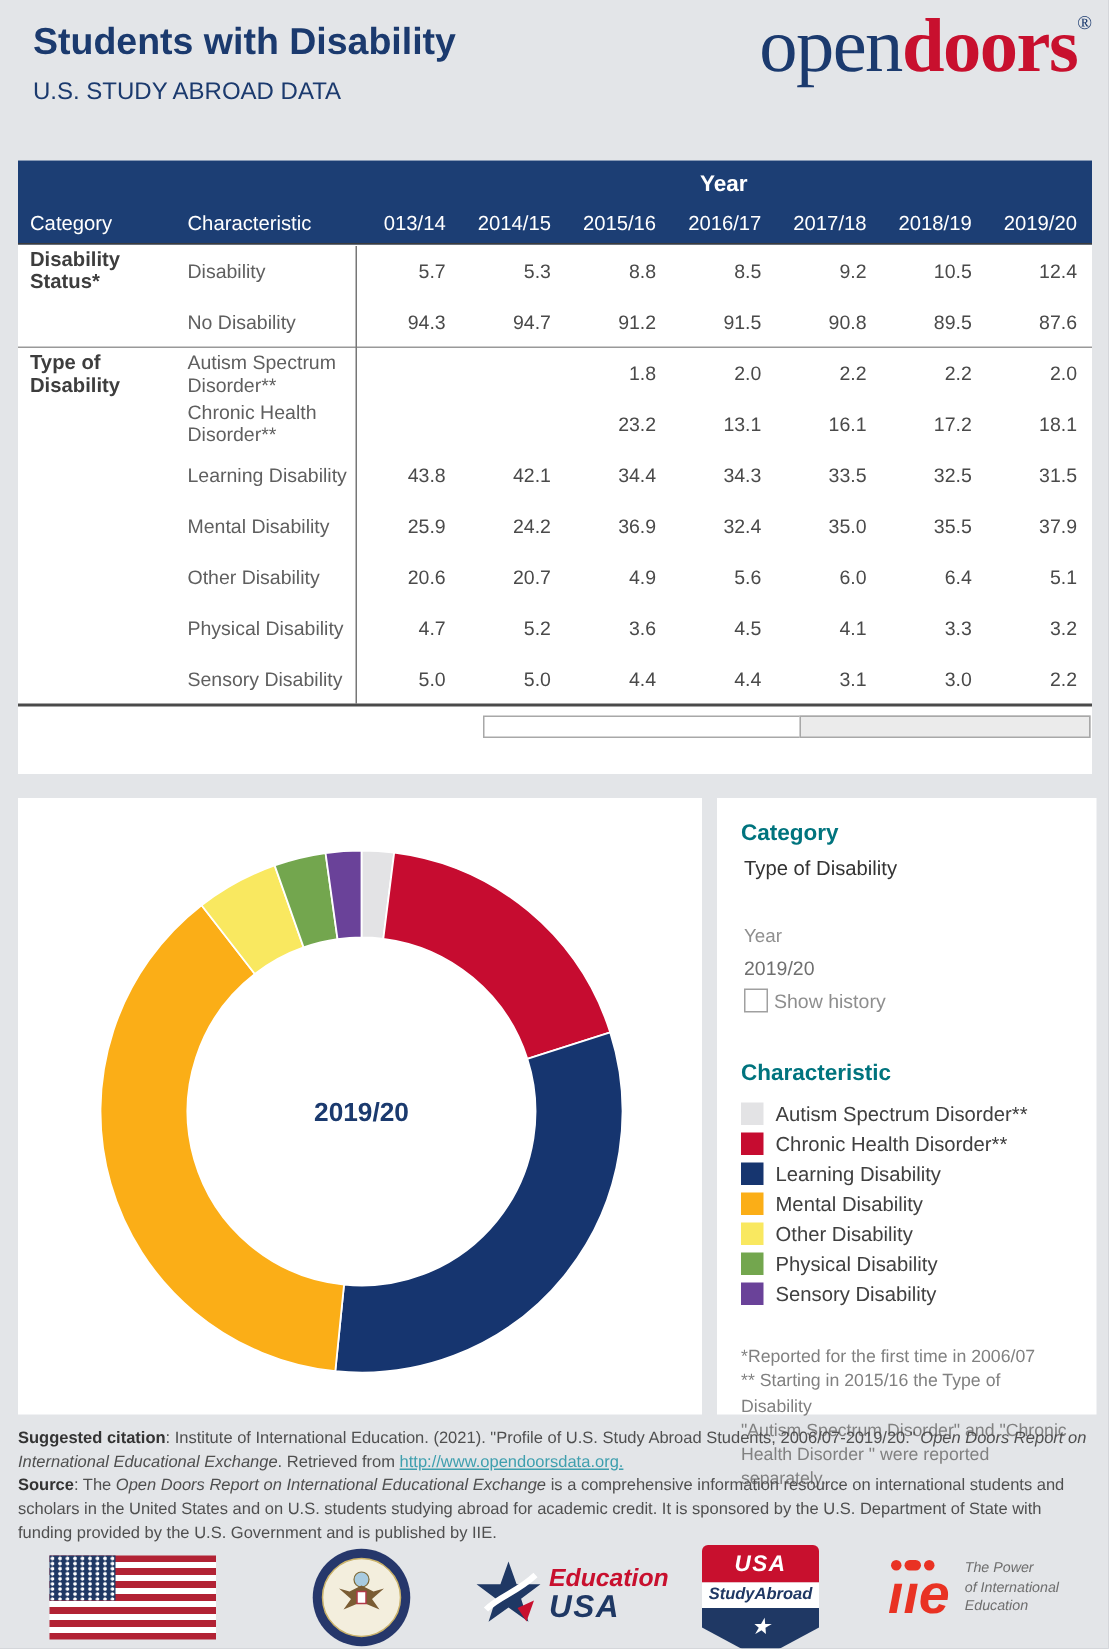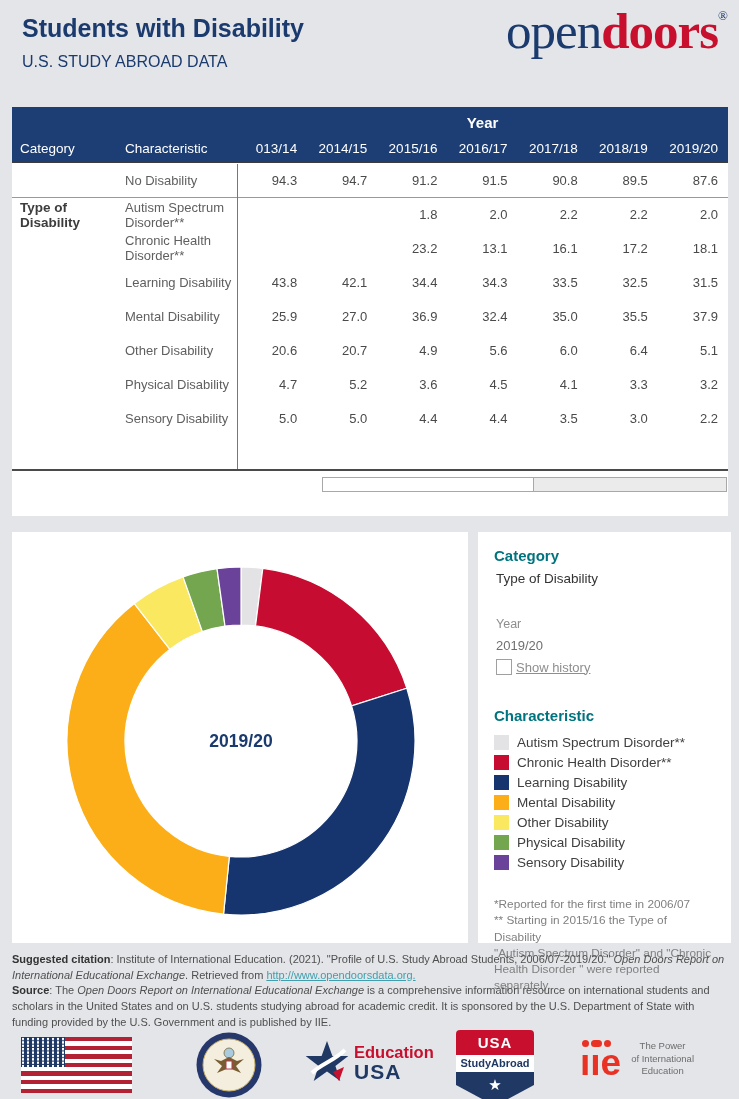--- a/index.html
+++ b/index.html
@@ -46,57 +46,57 @@
 
   
   .side-card { position:absolute; left:478px; top:532px; width:253px; height:411px; background:#fff; padding:15px 16px; }
   .teal-title { color:#00747e; font-weight:bold; font-size:15px; }
   .cat-value { margin-top:7px; margin-left:2px; color:#333; font-size:13.5px; }
   .year-block { margin-top:31px; margin-left:2px; }
   .dim-label { color:#8e8e8e; font-size:12.5px; }
   .year-value { margin-top:7px; color:#6f6f6f; font-size:13px; }
   .history-row { margin-top:6px; display:flex; align-items:center; }
   .checkbox { width:16px; height:16px; border:1px solid #a0a0a0; background:#fff; display:inline-block; }
-  .history-label { margin-left:4px; color:#8e8e8e; font-size:13px;text-decoration:underline; }
+  .history-label { margin-left:4px; color:#8e8e8e; font-size:13px; }
   .legend-title { margin-top:32px; }
   .legend { margin-top:8px; }
   .legend-item { display:flex; align-items:center; height:20px; }
   .swatch { width:15px; height:15px; margin-right:8px; flex:none; }
   .legend-label { color:#404040; font-size:13.5px; white-space:nowrap; }
   .panel-footnote { margin-top:24px; color:#808080; font-size:11.8px; line-height:1.38; white-space:pre-line; }
 
   
   .citation { position:absolute; left:12px; top:952px; width:717px; font-size:11px; color:#4f4f4f; line-height:1.43; }
   .citation b { color:#333; }
   .citation .it { font-style:italic; }
   .link { color:#3f9fae; text-decoration:underline; cursor:pointer; }
 
   
-  .footer { position:absolute; left:4px; top:1030px; width:705px; height:69px; }
+  .footer { position:absolute; left:16px; top:1030px; width:705px; height:69px;font-style:italic; }
   .usflag { position:absolute; left:17px; top:7px; width:111px; height:56px;
     background:repeating-linear-gradient(180deg, #b22234 0 4.31px, #fff 4.31px 8.62px); }
   .canton { position:absolute; left:0; top:0; width:44px; height:30.2px; background-color:#1f3864;
     background-image:radial-gradient(circle at 2px 2px, #fff 1px, rgba(0,0,0,0) 1.4px);
     background-size:5px 3.4px; }
   .seal { position:absolute; left:192px; top:2px; }
   .eduusa { position:absolute; left:300px; top:10px; display:flex; align-items:center; }
   .eduusa-text { margin-left:4px; line-height:1; }
   .edu-red { color:#c8102e; font-weight:bold; font-size:16.5px; }
   .edu-navy { color:#1f3864; font-weight:bold; font-size:21px; letter-spacing:1px; }
   .sa { position:absolute; left:452px; top:0; width:78px; }
   .sa-usa { height:25px; background:#c8102e; border-radius:4px 4px 0 0; color:#fff; font-weight:bold; font-size:15px; text-align:center; line-height:25px; letter-spacing:1px; }
   .sa-band { height:17px; background:#fff; color:#1f3864; font-weight:bold; font-size:11px; text-align:center; line-height:17px; }
   .sa-shield { height:34px; background:#1f3864; clip-path:polygon(0 0, 100% 0, 100% 38%, 50% 100%, 0 38%); color:#fff; text-align:center; font-size:15px; line-height:26px; }
   .iie { position:absolute; left:576px; top:10px; display:flex; align-items:center; }
   .iie-mark { position:relative; }
   .iie-dots { display:flex; gap:2px; margin-left:2px; margin-bottom:1px; }
   .iie-dot { width:7px; height:7px; border-radius:4px; background:#e93223; }
   .iie-dot.mid { width:11px; }
   .iie-stems { color:#e93223; font-weight:bold; font-size:37px; line-height:0.8; letter-spacing:0px; }
-  .iie-tagline { margin-left:10px; color:#6d6d6d; font-size:9.5px; line-height:1.3; white-space:pre-line;text-align:center; }
+  .iie-tagline { margin-left:10px; color:#6d6d6d; font-size:9.5px; line-height:1.3; white-space:pre-line; }
 </style>
 </head>
 <body>
 
 <div class="page">
 
   <div class="page-title">Students with Disability</div>
   <div class="subtitle1">U.S. STUDY ABROAD DATA</div>
   <div class="od-logo"><span class="od-open">open</span><span class="od-doors">doors</span><span class="od-reg">®</span></div>
 
@@ -110,20 +110,31 @@
           <div class="ycol">2014/15</div>
           <div class="ycol">2015/16</div>
           <div class="ycol">2016/17</div>
           <div class="ycol">2017/18</div>
           <div class="ycol">2018/19</div>
           <div class="ycol">2019/20</div>
         </div>
     </div>
     <div class="tbody" id="table-body">
         <div class="trow">
+          <div class="cell-cat">Disability Status*</div>
+          <div class="cell-chr">Disability</div>
+          <div class="cell-num">5.7</div>
+          <div class="cell-num">5.3</div>
+          <div class="cell-num">8.8</div>
+          <div class="cell-num">8.5</div>
+          <div class="cell-num">9.2</div>
+          <div class="cell-num">10.5</div>
+          <div class="cell-num">12.4</div>
+        </div>
+        <div class="trow">
           <div class="cell-cat"></div>
           <div class="cell-chr">No Disability</div>
           <div class="cell-num">94.3</div>
           <div class="cell-num">94.7</div>
           <div class="cell-num">91.2</div>
           <div class="cell-num">91.5</div>
           <div class="cell-num">90.8</div>
           <div class="cell-num">89.5</div>
           <div class="cell-num">87.6</div>
         </div>
@@ -157,21 +168,21 @@
           <div class="cell-num">34.4</div>
           <div class="cell-num">34.3</div>
           <div class="cell-num">33.5</div>
           <div class="cell-num">32.5</div>
           <div class="cell-num">31.5</div>
         </div>
         <div class="trow">
           <div class="cell-cat"></div>
           <div class="cell-chr">Mental Disability</div>
           <div class="cell-num">25.9</div>
-          <div class="cell-num">27.0</div>
+          <div class="cell-num">24.2</div>
           <div class="cell-num">36.9</div>
           <div class="cell-num">32.4</div>
           <div class="cell-num">35.0</div>
           <div class="cell-num">35.5</div>
           <div class="cell-num">37.9</div>
         </div>
         <div class="trow">
           <div class="cell-cat"></div>
           <div class="cell-chr">Other Disability</div>
           <div class="cell-num">20.6</div>
@@ -193,21 +204,21 @@
           <div class="cell-num">3.3</div>
           <div class="cell-num">3.2</div>
         </div>
         <div class="trow">
           <div class="cell-cat"></div>
           <div class="cell-chr">Sensory Disability</div>
           <div class="cell-num">5.0</div>
           <div class="cell-num">5.0</div>
           <div class="cell-num">4.4</div>
           <div class="cell-num">4.4</div>
-          <div class="cell-num">3.5</div>
+          <div class="cell-num">3.1</div>
           <div class="cell-num">3.0</div>
           <div class="cell-num">2.2</div>
         </div>
       </div>
     <div class="vdivider"></div>
     <div class="tbottom"></div>
     <div class="hscrollbar">
       <div class="hthumb"></div>
     </div>
   </div>

